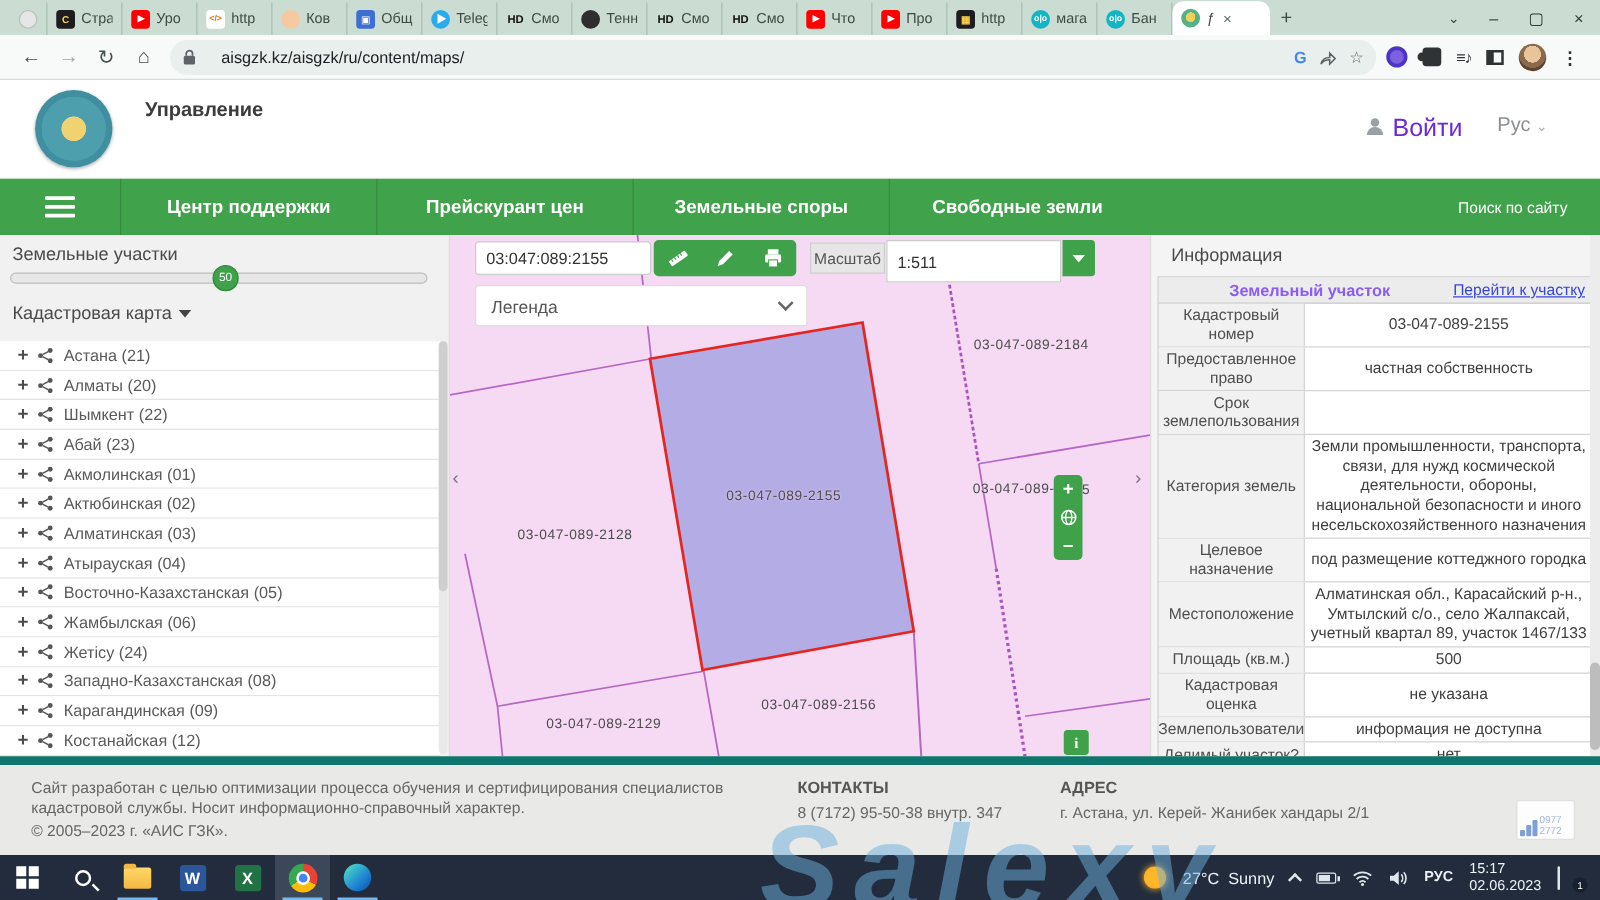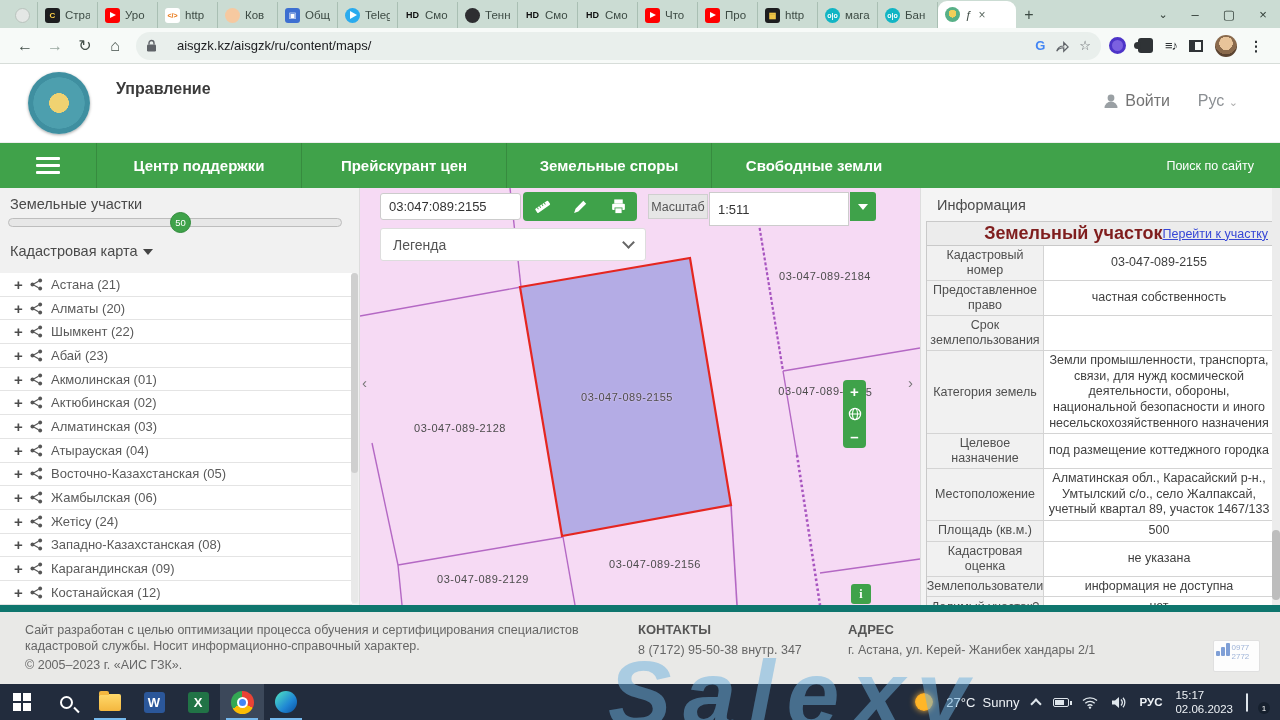--- a/index.html
+++ b/index.html
@@ -50,21 +50,21 @@
   .avatar{width:22px;height:22px;border-radius:50%;background:radial-gradient(circle at 50% 38%,#e8c49a 0 38%,#8a6a4c 39% 62%,#5b4330 63% 100%)}
   .kebab{font-size:14px;color:#2f3336;font-weight:bold}
 
   
   .sitehead{position:absolute;left:0;top:64px;width:1280px;height:79px;background:#fff;border-bottom:1px solid #eee}
   .emblem{position:absolute;left:28px;top:8px;width:62px;height:62px;border-radius:50%;
      background:radial-gradient(circle at 50% 50%,#f0d271 0 22%,#4d9fae 23% 58%,#3f8fa0 59% 80%,#d9c06a 81% 100%);
      box-shadow:0 1px 3px rgba(0,0,0,.35)}
   .htitle{position:absolute;left:116px;top:16px;font-size:16px;font-weight:bold;color:#3b3b3b}
   .hsub{position:absolute;left:116px;top:40px;font-size:14.5px;color:#5f6468;width:950px}
-  .login{position:absolute;right:110px;top:28px;display:flex;align-items:flex-end;gap:5px;color:#737373;font-size:16px}
+  .login{position:absolute;right:110px;top:28px;display:flex;align-items:flex-start;gap:5px;color:#6d28d9;font-size:20px}
   .lang{position:absolute;right:42px;top:28px;color:#8b8f93;font-size:16px}
 
   
   .gnav{position:absolute;left:0;top:143px;width:1280px;height:45px;background:#40a24a;display:flex;align-items:stretch}
   .burger{width:96px;display:flex;flex-direction:column;justify-content:center;align-items:center;gap:4px}
   .burger i{width:24px;height:3px;background:#fff;border-radius:1px}
   .gitem{display:flex;align-items:center;justify-content:center;color:#fff;font-size:15px;font-weight:bold;width:205px;border-left:1px solid rgba(0,0,0,.14)}
   .gsearch{margin-left:auto;display:flex;align-items:center;color:#fff;font-size:12.5px;padding-right:26px}
 
   
@@ -100,37 +100,37 @@
   .zoomctl{position:absolute;left:483px;top:192px;width:23px;height:68px;background:#3fa24a;border-radius:4px;display:flex;flex-direction:column;align-items:center;justify-content:space-around;color:#fff}
   .zoomctl .zi{font-size:15px;font-weight:bold;line-height:1}
   .infobtn{position:absolute;left:491px;top:396px;width:20px;height:20px;background:#3fa24a;border-radius:3px;color:#fff;font-size:12px;font-weight:bold;display:flex;align-items:center;justify-content:center;font-family:"Liberation Serif",serif}
   .edgechev{position:absolute;top:188px;font-size:15px;color:#777}
 
   
   .ipanel{position:relative;width:360px;height:417px;background:#f4f4f4;border-left:1px solid #ddd}
   .ip-title{position:absolute;left:16px;top:9px;font-size:14.5px;color:#4a4a4a}
   .itable{position:absolute;left:5px;top:33px;width:349px;border:1px solid #c9c9c9;background:#fff}
   .isechead{display:flex;align-items:center;background:#ececec;border-bottom:1px solid #c9c9c9;min-height:21px;padding:1px 6px}
-  .isechead b{flex:1;text-align:right;font-size:18px;color:#7f1d1d}
+  .isechead b{flex:1;text-align:center;font-size:13px;color:#8b5cf6}
   .ilink{font-size:12.5px;color:#3646d6;text-decoration:underline;white-space:nowrap}
   .irow{display:flex;border-bottom:1px solid #d4d4d4}
   .irow:last-child{border-bottom:none}
   .ilabel{width:117px;background:#f1f1f1;border-right:1px solid #d4d4d4;font-size:12.5px;color:#4f4f4f;display:flex;align-items:center;justify-content:center;text-align:center;padding:2px 3px;line-height:1.2}
   .ival{flex:1;font-size:12.5px;color:#3f3f3f;display:flex;align-items:center;justify-content:center;text-align:center;padding:2px 4px;line-height:1.25}
   .igap{height:6px;background:#f4f4f4;border-bottom:1px solid #c9c9c9;border-top:1px solid #c9c9c9;margin:0 -1px}
   .ip-scroll{position:absolute;right:0;top:0;width:8px;height:417px;background:#ececec}
   .ip-thumb{position:absolute;right:0;top:342px;width:8px;height:70px;background:#bdbdbd;border-radius:4px}
 
   
   .footer{position:absolute;left:0;top:605px;width:1280px;height:79px;background:#e9e9e7;border-top:7px solid #0f766e}
   .f-desc{position:absolute;left:25px;top:10px;width:600px;font-size:12.5px;color:#666;line-height:1.3}
   .f-copy{position:absolute;left:25px;top:46px;font-size:12.5px;color:#666}
   .f-h{font-size:13px;font-weight:bold;color:#555}
   .f-v{font-size:12.5px;color:#666;margin-top:6px}
-  .counter{position:absolute;left:1213px;top:28px;width:47px;height:32px;background:#fdfdfd;border:1px solid #e0e0e0;border-radius:2px;display:flex;align-items:flex-start;padding:2px}
+  .counter{position:absolute;left:1213px;top:28px;width:47px;height:32px;background:#fdfdfd;border:1px solid #e0e0e0;border-radius:2px;display:flex;align-items:flex-end;padding:2px}
   .cbars{display:flex;align-items:flex-end;gap:1.5px;margin-right:2px}
   .cbars i{width:3.5px;background:#7f9fd6;border-radius:1px}
   .cnums{font-size:8px;color:#9fb4d8;line-height:1.15}
 
   
   .taskbar{position:absolute;left:0;top:684px;width:1280px;height:36px;background:#222c3d;display:flex;align-items:center}
   .tb-ic{width:44px;height:36px;display:flex;align-items:center;justify-content:center;position:relative}
   .tb-ic.active{background:#3c485a}
   .runline{position:absolute;bottom:0;left:6px;right:6px;height:2px;background:#76b9ed}
   .win{display:grid;grid-template-columns:8px 8px;grid-template-rows:8px 8px;gap:1.5px}

